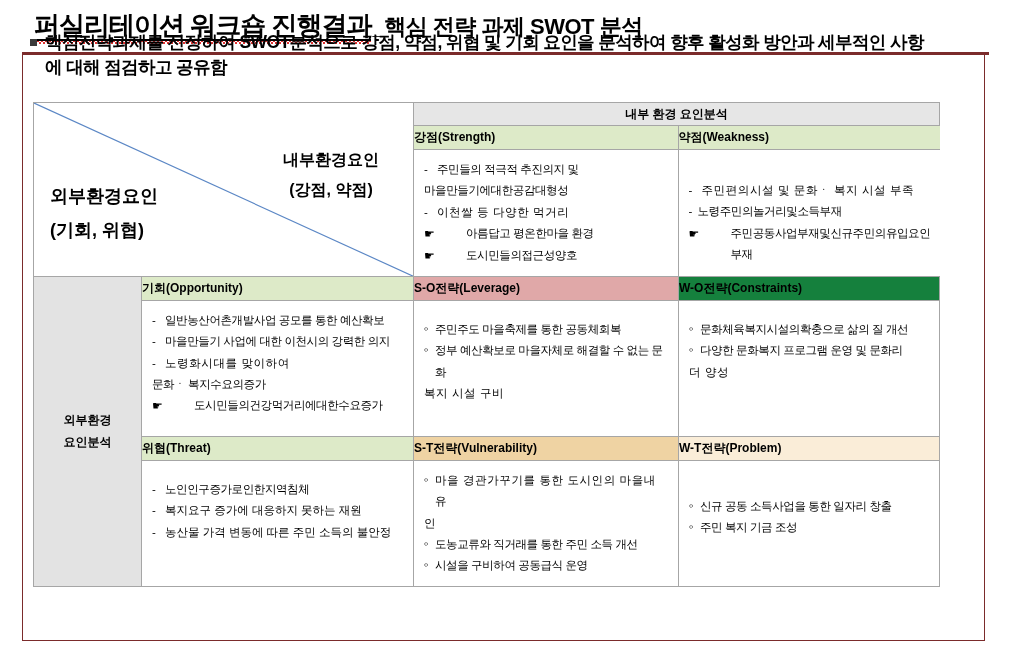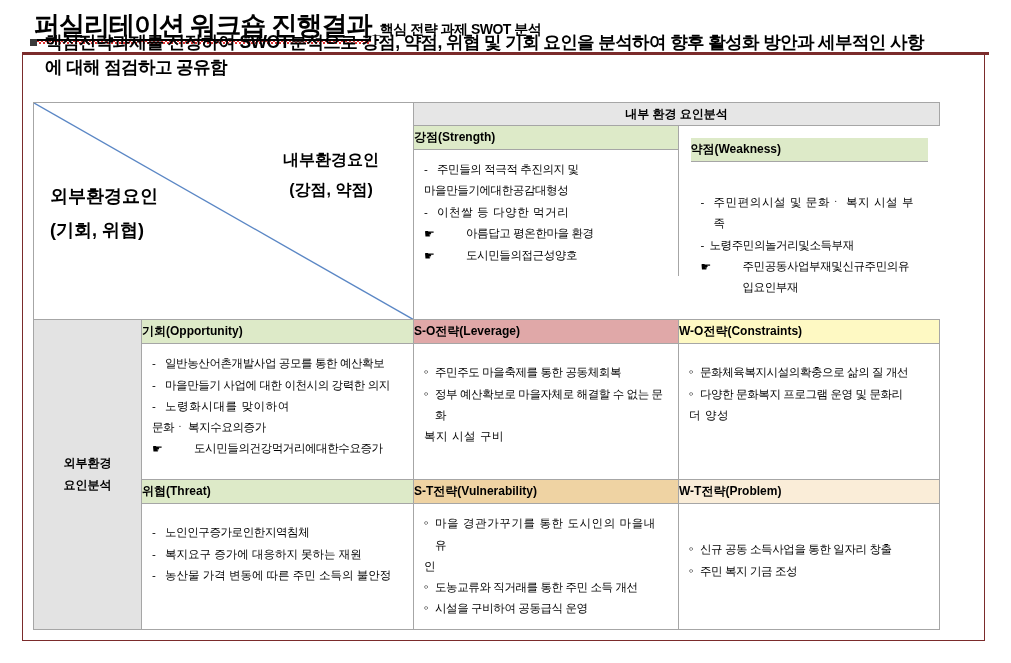--- a/index.html
+++ b/index.html
@@ -44,21 +44,21 @@
     right: 0;
     bottom: -5px;
     height: 3px;
     background-image:
       linear-gradient(45deg, transparent 45%, #e03030 45%, #e03030 55%, transparent 55%),
       linear-gradient(-45deg, transparent 45%, #e03030 45%, #e03030 55%, transparent 55%);
     background-size: 4px 4px;
     background-repeat: repeat-x;
   }
   .title-sub {
-    font-size: 14px;
+    font-size: 22px;
     letter-spacing: -0.5px;
     display: inline-block;
     vertical-align: baseline;
     margin-left: 1px;
   }
   .title-rule {
     position: absolute;
     left: 22px;
     top: 52px;
     width: 967px;
@@ -168,21 +168,21 @@
   .sub-hdr {
     text-align: left;
     font-weight: bold;
     font-size: 12px;
     height: 23px;
     line-height: 23px;
     vertical-align: middle !important;
   }
   .bg-green   { background: #DDEAC8; }
   .bg-pink-d  { background: #E0A8A8; }
-  .bg-pink-l  { background: #fef9c3; }
+  .bg-pink-l  { background: #15803d; }
   .bg-tan     { background: #EFD3A3; }
   .bg-cream   { background: #FAEDD8; }
 
   .side-label {
     background: #E3E3E3;
     text-align: center;
     vertical-align: middle !important;
     font-weight: bold;
     font-size: 12px;
     line-height: 1.85;
@@ -283,21 +283,21 @@
             <div class="itm">
                       <span class="mk hand">☛</span>
                       <span class="tx tight">도시민들의접근성양호</span>
                     </div>
           </div>
         </td>
               </tr>
       </tbody>
           </table>
     </td>
-    <td style="padding:12px;border:none;">
+    <td style="padding:0;border:none;">
       <table style="width:100%;border-collapse:collapse;table-layout:fixed;">
         <tbody>
               <tr>
                 <td class="sub-hdr bg-green" style="border:1px solid #a6a6a6;border-top:none;border-left:none;border-right:none;">약점(Weakness)</td>
               </tr>
         <tr>
                 <td style="border:none;height:117px;vertical-align:top;">
           <div class="cell-body pad-mid" style="padding-top:30px;">
             <div class="itm">
                       <span class="mk dash">-</span>

